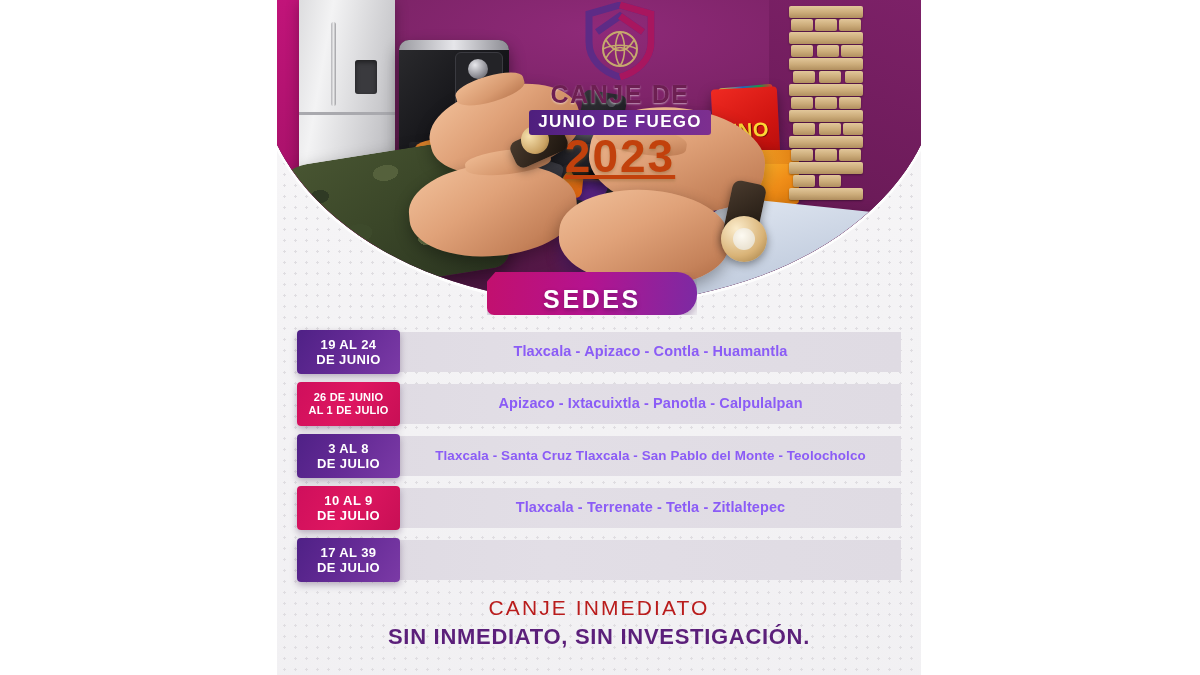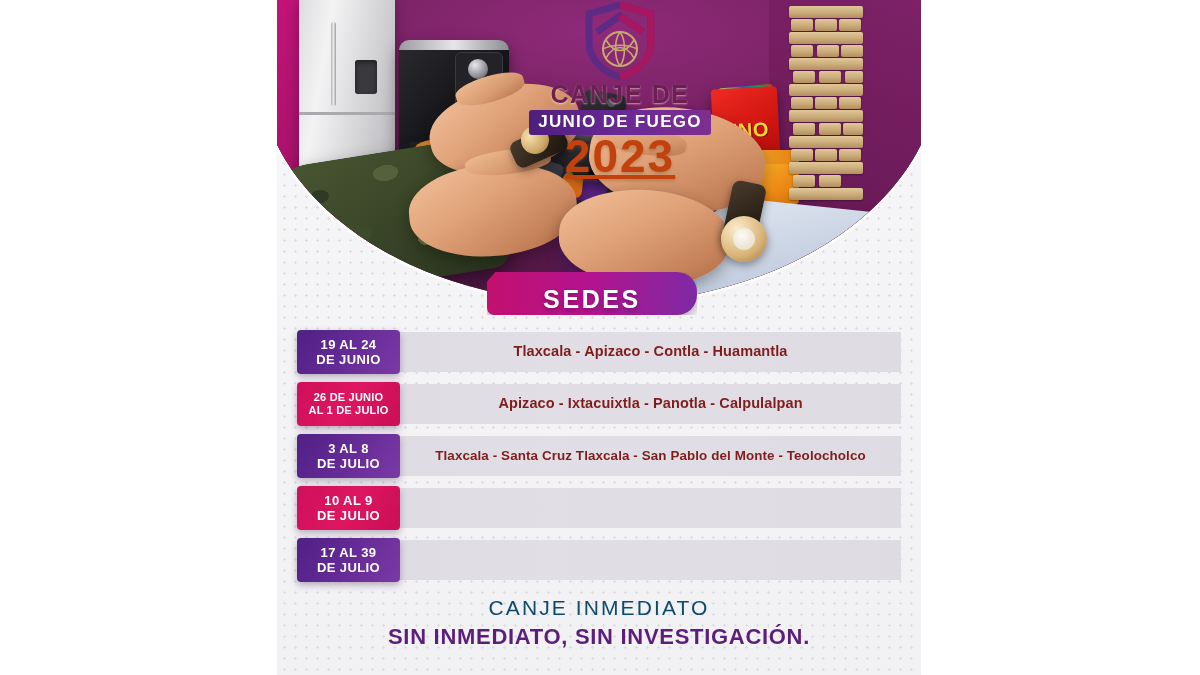--- a/index.html
+++ b/index.html
@@ -217,27 +217,27 @@
   .badge{position:relative;z-index:2;width:103px;min-width:103px;height:44px;border-radius:4px;
         display:flex;flex-direction:column;align-items:center;justify-content:center;
         box-shadow:0 3px 7px rgba(40,10,60,.30);}
   .badge.purple{background:linear-gradient(120deg,#4f2186 0%,#642a95 48%,#7b3aa6 100%);}
   .badge.pink{background:linear-gradient(120deg,#cf0f5c 0%,#de1660 50%,#c80f55 100%);}
   .badge .l1,.badge .l2{font:800 13px/1.18 "Liberation Sans",sans-serif;color:#fff;
         letter-spacing:.4px;text-align:center;white-space:nowrap;}
   .badge.small .l1,.badge.small .l2{font-size:11px;letter-spacing:.2px;}
   .row-text{position:relative;z-index:2;flex:1;display:flex;align-items:center;justify-content:center;
         padding:0 6px;}
-  .row-text span{font:700 14.5px/1.1 "Liberation Sans",sans-serif;color:#7f1d1d;
+  .row-text span{font:700 14.5px/1.1 "Liberation Sans",sans-serif;color:#8b5cf6;
         letter-spacing:.1px;white-space:nowrap;}
   .row-text.tight span{font-size:13.4px;}
 
   
   #footer{position:absolute;left:0;top:596px;width:644px;z-index:22;text-align:center;}
-  #foot1{font:400 21px/1.15 "Liberation Sans",sans-serif;color:#0c4a6e;letter-spacing:2.1px;}
+  #foot1{font:400 21px/1.15 "Liberation Sans",sans-serif;color:#b91c1c;letter-spacing:2.1px;}
   #foot2{margin-top:4px;font:800 22px/1.15 "Liberation Sans",sans-serif;color:#5b1f7a;
         letter-spacing:.7px;}
 </style>
 </head>
 <body>
 
 <div id="canvas">
 
   <div id="poster">
 
@@ -405,20 +405,23 @@
           <span>Tlaxcala - Santa Cruz Tlaxcala - San Pablo del Monte - Teolocholco</span>
         </div>
       </div>
 
       <div class="row">
         <div class="row-bg"></div>
         <div class="badge pink">
           <span class="l1">10 AL 9</span>
           <span class="l2">DE JULIO</span>
         </div>
+        <div class="row-text">
+          <span>Tlaxcala - Terrenate - Tetla - Zitlaltepec</span>
+        </div>
       </div>
 
       <div class="row">
         <div class="row-bg"></div>
         <div class="badge purple">
           <span class="l1">17 AL 39</span>
           <span class="l2">DE JULIO</span>
         </div>
       </div>
 

